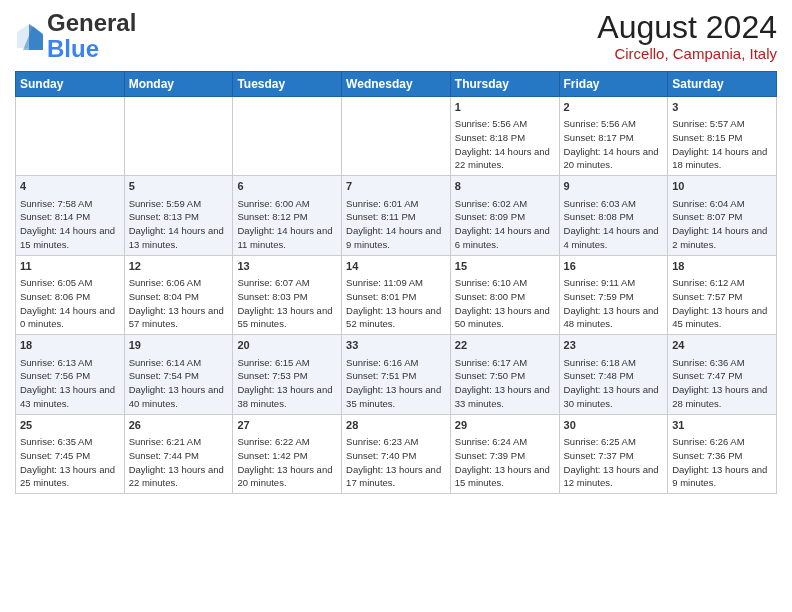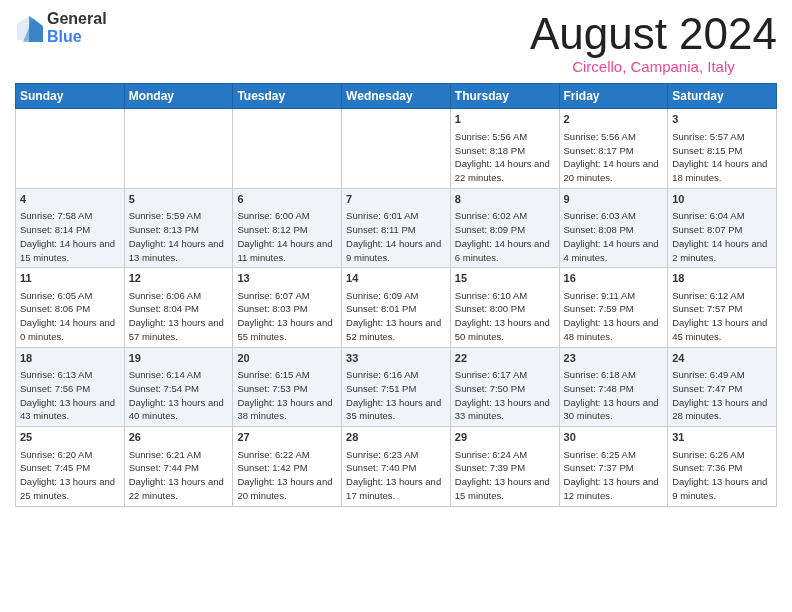--- a/index.html
+++ b/index.html
@@ -20,43 +20,42 @@
       justify-content: space-between;
       align-items: flex-start;
       margin-bottom: 8px;
     }
     .logo {
       display: flex;
       align-items: center;
       gap: 4px;
     }
     .logo-text {
-      font-size: 16px;
+      font-size: 24px;
       font-weight: bold;
       line-height: 1.1;
     }
     .logo-general { color: #333; }
     .logo-blue { color: #3b82f6; }
     .logo-icon {
       width: 28px;
       height: 28px;
     }
     .title-block {
       text-align: right;
     }
     .month-title {
-      font-size: 44px;
+      font-size: 32px;
       font-weight: normal;
       color: #222;
       line-height: 1.1;
     }
     .location {
       font-size: 15px;
-      color: #ec4899;
-      text-align: center;
+      color: #b91c1c;
     }
     .calendar {
       width: 100%;
       border-collapse: collapse;
       border: 1px solid #ccc;
     }
     .calendar th {
       background: #2778c4;
       color: #fff;
       font-size: 12px;
@@ -230,21 +229,21 @@
           </td>
           <td>
             <span class="day-number">13</span>
             <div class="day-info">Sunrise: 6:07 AM
 Sunset: 8:03 PM
 Daylight: 13 hours
 and 55 minutes.</div>
           </td>
           <td>
             <span class="day-number">14</span>
-            <div class="day-info">Sunrise: 6:09 AM
+            <div class="day-info">Sunrise: 11:09 AM
 Sunset: 8:01 PM
 Daylight: 13 hours
 and 52 minutes.</div>
           </td>
           <td>
             <span class="day-number">15</span>
             <div class="day-info">Sunrise: 6:10 AM
 Sunset: 8:00 PM
 Daylight: 13 hours
 and 50 minutes.</div>
@@ -302,30 +301,30 @@
           </td>
           <td>
             <span class="day-number">23</span>
             <div class="day-info">Sunrise: 6:18 AM
 Sunset: 7:48 PM
 Daylight: 13 hours
 and 30 minutes.</div>
           </td>
           <td>
             <span class="day-number">24</span>
-            <div class="day-info">Sunrise: 6:49 AM
+            <div class="day-info">Sunrise: 6:36 AM
 Sunset: 7:47 PM
 Daylight: 13 hours
 and 28 minutes.</div>
           </td>
         </tr>
         <tr>
           <td>
             <span class="day-number">25</span>
-            <div class="day-info">Sunrise: 6:20 AM
+            <div class="day-info">Sunrise: 6:35 AM
 Sunset: 7:45 PM
 Daylight: 13 hours
 and 25 minutes.</div>
           </td>
           <td>
             <span class="day-number">26</span>
             <div class="day-info">Sunrise: 6:21 AM
 Sunset: 7:44 PM
 Daylight: 13 hours
 and 22 minutes.</div>

